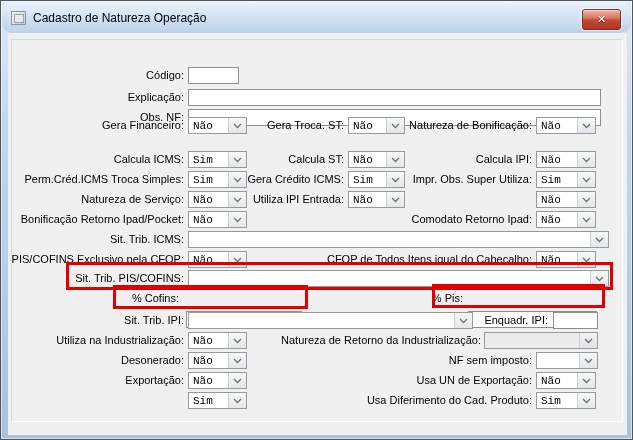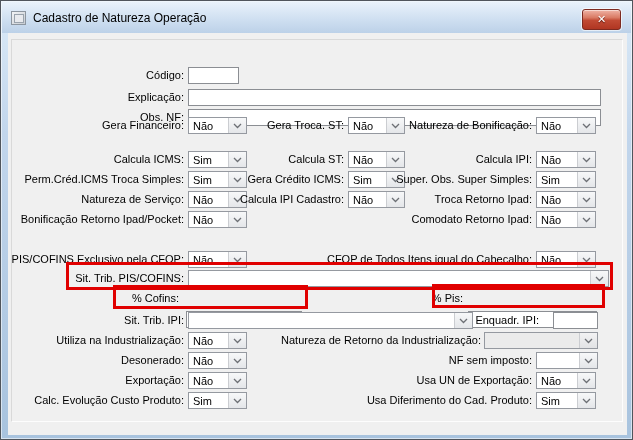--- a/index.html
+++ b/index.html
@@ -6,21 +6,21 @@
   #win{
     position:relative;width:633px;height:440px;
     font-family:"Liberation Sans","DejaVu Sans",sans-serif;
     font-size:11px;color:#000;overflow:hidden;
     border:1px solid #50555c;box-sizing:border-box;
     background:linear-gradient(180deg,#dcebf8 0%,#c2d6ec 30%,#a8c3de 100%);
     box-shadow:inset 0 0 0 1px rgba(255,255,255,.55);
   }
   
   #titlebar{position:absolute;left:1px;top:1px;right:1px;height:31px;
-    background:linear-gradient(180deg,#e9f2fb 0%,#d4e3f3 45%,#bcd1e8 100%);}
+    background:linear-gradient(180deg,#e9f2fb 0%,#d4e3f3 45%,#bcd1e8 100%);border-radius:10px;}
   #appicon{position:absolute;left:9px;top:9px;width:15px;height:14px;
     border:1px solid #8d96a0;background:linear-gradient(135deg,#f3f4f6,#c7ccd2);
     box-sizing:border-box;}
   #appicon i{position:absolute;left:2px;top:2px;width:8px;height:7px;display:block;
     border:1px solid #9aa3ad;background:#e8eaee;}
   #title-text{position:absolute;left:31px;top:9px;font-size:12px;white-space:nowrap;}
   #closebtn{position:absolute;right:10px;top:7px;width:37px;height:19px;
     border:1px solid #7d2a20;border-radius:3px;
     background:linear-gradient(180deg,#f0b4a6 0%,#d97a64 40%,#c14a34 55%,#b03622 100%);
     box-shadow:0 0 0 1px rgba(255,255,255,.6),inset 0 1px 0 rgba(255,255,255,.5);
@@ -35,39 +35,39 @@
     background:#f0f0f0;box-sizing:border-box;}
   
   .row{position:absolute;left:0;width:633px;height:17px;}
   .lbl{position:absolute;top:2px;white-space:nowrap;font-size:11px;}
   .lbl-c1{right:450px;} .lbl-c2{right:290px;} .lbl-c3{right:102px;}
   .ti{position:absolute;top:0;height:17px;border:1px solid #8b8e93;background:#fff;
     font-family:"Liberation Sans","DejaVu Sans",sans-serif;font-size:11px;
     padding:0 3px;box-sizing:border-box;outline:none;}
   .num{text-align:right;margin-top:21px;}
   .combo{position:absolute;top:0;height:17px;border:1px solid #9599a0;background:#fff;
-    box-sizing:border-box;cursor:default;}
+    box-sizing:border-box;cursor:default;font-family:Liberation Mono, monospace;}
   .combo .cv{position:absolute;left:4px;top:2px;font-size:11px;white-space:nowrap;}
   .chev{position:absolute;right:0;top:0;bottom:0;width:17px;
     background:linear-gradient(180deg,#f7f8f9,#e4e6e9);
     border-left:1px solid #cbcdd1;display:flex;align-items:center;justify-content:center;}
   .combo.dis{background:#ebebeb;}
   .combo.dis .chev{background:linear-gradient(180deg,#f2f2f3,#e2e3e5);}
   .f-c1{left:187px;width:59px;} .f-c2{left:347px;width:57px;} .f-c3{left:535px;width:60px;}
   .f-codigo{left:187px;width:51px;}
   .f-wide{left:187px;width:413px;}
   .f-long{left:187px;width:421px;}
   .f-ipi{left:187px;width:285px;}
   .f-enq{left:552px;width:45px;}
   .f-natret{left:483px;width:114px;}
   .f-nfimp{left:535px;width:62px;}
   .f-cofins{left:185px;width:116px;}
   .f-pis{left:467px;width:129px;}
   .lbl-cofins{right:455px;} .lbl-pis{right:171px;}
-  .lbl-natret{right:153px;} .lbl-enq{right:95px;margin-left:40px;}
+  .lbl-natret{right:153px;} .lbl-enq{right:86px;margin-left:40px;}
   
   .redbox{position:absolute;border:3px solid #e00000;box-sizing:border-box;z-index:5;pointer-events:none;}
   #hl-piscofins{left:65px;top:261px;width:547px;height:28px;}
   #hl-cofins{left:112px;top:284px;width:195px;height:24px;}
   #hl-pis{left:431px;top:283px;width:173px;height:24px;}
 </style>
 </head>
 <body>
 
 <div id="win">
@@ -174,51 +174,50 @@
     </div>
     <span class="lbl lbl-c2">Gera Crédito ICMS:</span>
     <div class="combo f-c2">
       <span class="cv">Sim</span>
       <span class="chev">
           <svg width="9" height="6">
             <polyline points="1,1 4.5,4.5 8,1" fill="none" stroke="#6d7075" stroke-width="1.3"></polyline>
           </svg>
         </span>
     </div>
-    <span class="lbl lbl-c3">Super. Obs. Super Simples:</span>
+    <span class="lbl lbl-c3">Impr. Obs. Super Utiliza:</span>
     <div class="combo f-c3">
       <span class="cv">Sim</span>
       <span class="chev">
           <svg width="9" height="6">
             <polyline points="1,1 4.5,4.5 8,1" fill="none" stroke="#6d7075" stroke-width="1.3"></polyline>
           </svg>
         </span>
     </div>
   </div>
 
   <div class="row" style="top:190px">
     <span class="lbl lbl-c1">Natureza de Serviço:</span>
     <div class="combo f-c1">
       <span class="cv">Não</span>
       <span class="chev">
           <svg width="9" height="6">
             <polyline points="1,1 4.5,4.5 8,1" fill="none" stroke="#6d7075" stroke-width="1.3"></polyline>
           </svg>
         </span>
     </div>
-    <span class="lbl lbl-c2">Calcula IPI Cadastro:</span>
+    <span class="lbl lbl-c2">Utiliza IPI Entrada:</span>
     <div class="combo f-c2">
       <span class="cv">Não</span>
       <span class="chev">
           <svg width="9" height="6">
             <polyline points="1,1 4.5,4.5 8,1" fill="none" stroke="#6d7075" stroke-width="1.3"></polyline>
           </svg>
         </span>
     </div>
-    <span class="lbl lbl-c3">Troca Retorno Ipad:</span>
     <div class="combo f-c3">
       <span class="cv">Não</span>
       <span class="chev">
           <svg width="9" height="6">
             <polyline points="1,1 4.5,4.5 8,1" fill="none" stroke="#6d7075" stroke-width="1.3"></polyline>
           </svg>
         </span>
     </div>
   </div>
 
@@ -236,20 +235,31 @@
     <div class="combo f-c3">
       <span class="cv">Não</span>
       <span class="chev">
           <svg width="9" height="6">
             <polyline points="1,1 4.5,4.5 8,1" fill="none" stroke="#6d7075" stroke-width="1.3"></polyline>
           </svg>
         </span>
     </div>
   </div>
 
+  <div class="row" style="top:230px">
+    <span class="lbl lbl-c1">Sit. Trib. ICMS:</span>
+    <div class="combo f-long">
+      <span class="cv"></span>
+      <span class="chev">
+          <svg width="9" height="6">
+            <polyline points="1,1 4.5,4.5 8,1" fill="none" stroke="#6d7075" stroke-width="1.3"></polyline>
+          </svg>
+        </span>
+    </div>
+  </div>
 
   <div class="row" style="top:250px">
     <span class="lbl lbl-c1">PIS/COFINS Exclusivo pela CFOP:</span>
     <div class="combo f-c1">
       <span class="cv">Não</span>
       <span class="chev">
           <svg width="9" height="6">
             <polyline points="1,1 4.5,4.5 8,1" fill="none" stroke="#6d7075" stroke-width="1.3"></polyline>
           </svg>
         </span>
@@ -355,21 +365,20 @@
       <span class="cv">Não</span>
       <span class="chev">
           <svg width="9" height="6">
             <polyline points="1,1 4.5,4.5 8,1" fill="none" stroke="#6d7075" stroke-width="1.3"></polyline>
           </svg>
         </span>
     </div>
   </div>
 
   <div class="row" style="top:391px">
-    <span class="lbl lbl-c1">Calc. Evolução Custo Produto:</span>
     <div class="combo f-c1">
       <span class="cv">Sim</span>
       <span class="chev">
           <svg width="9" height="6">
             <polyline points="1,1 4.5,4.5 8,1" fill="none" stroke="#6d7075" stroke-width="1.3"></polyline>
           </svg>
         </span>
     </div>
     <span class="lbl lbl-c3">Usa Diferimento do Cad. Produto:</span>
     <div class="combo f-c3">

